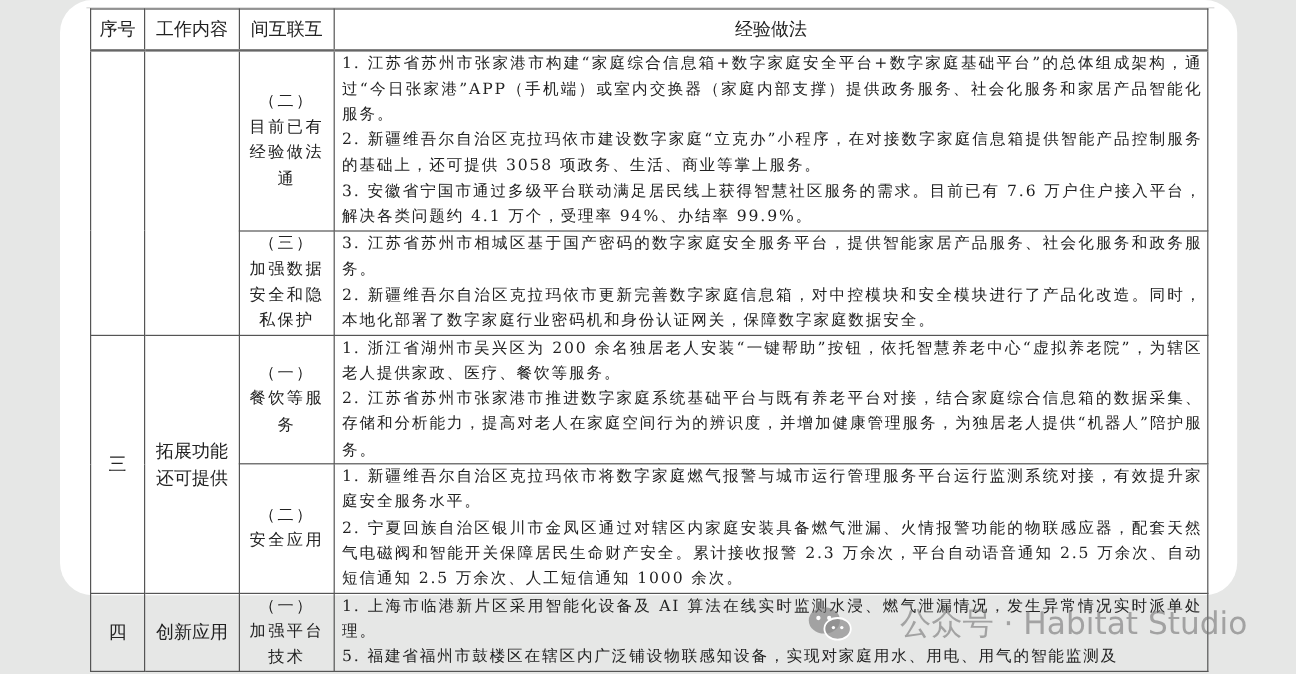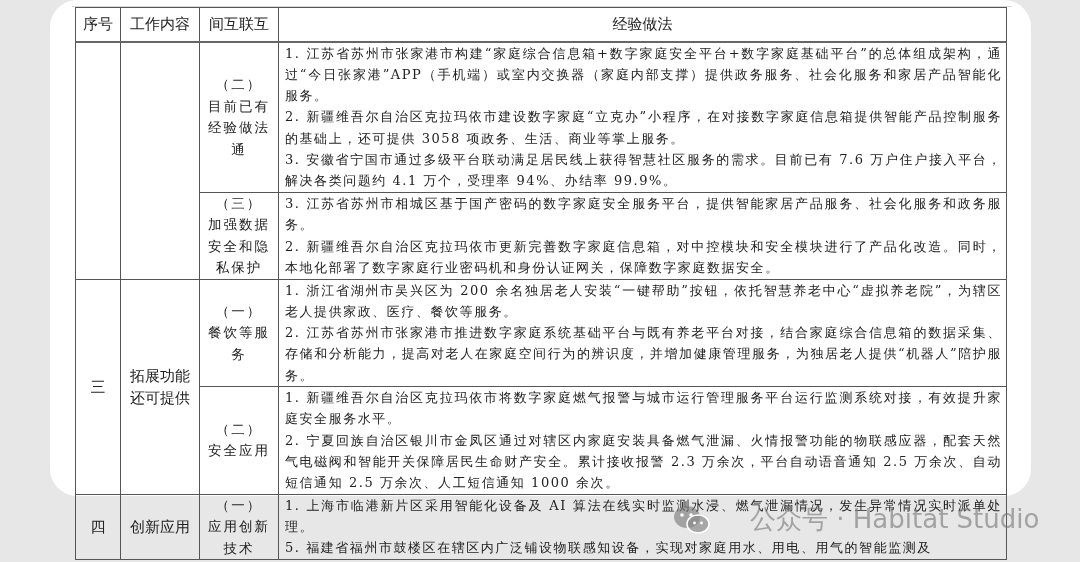--- a/index.html
+++ b/index.html
@@ -156,21 +156,21 @@
         </td>
       </tr>
 
       <tr style="height:65px">
         <td class="seq">四</td>
         <td class="work">
           <div>创新应用</div>
         </td>
         <td class="measure">
           <div>（一）</div>
-          <div>应用创新</div>
+          <div>加强平台</div>
           <div>技术</div>
         </td>
         <td class="exp">
           <p>1. 上海市临港新片区采用智能化设备及 AI 算法在线实时监测水浸、燃气泄漏情况，发生异常情况实时派单处理。</p>
           <p>5. 福建省福州市鼓楼区在辖区内广泛铺设物联感知设备，实现对家庭用水、用电、用气的智能监测及</p>
         </td>
       </tr>
     </tbody>
   </table>
 </div>

